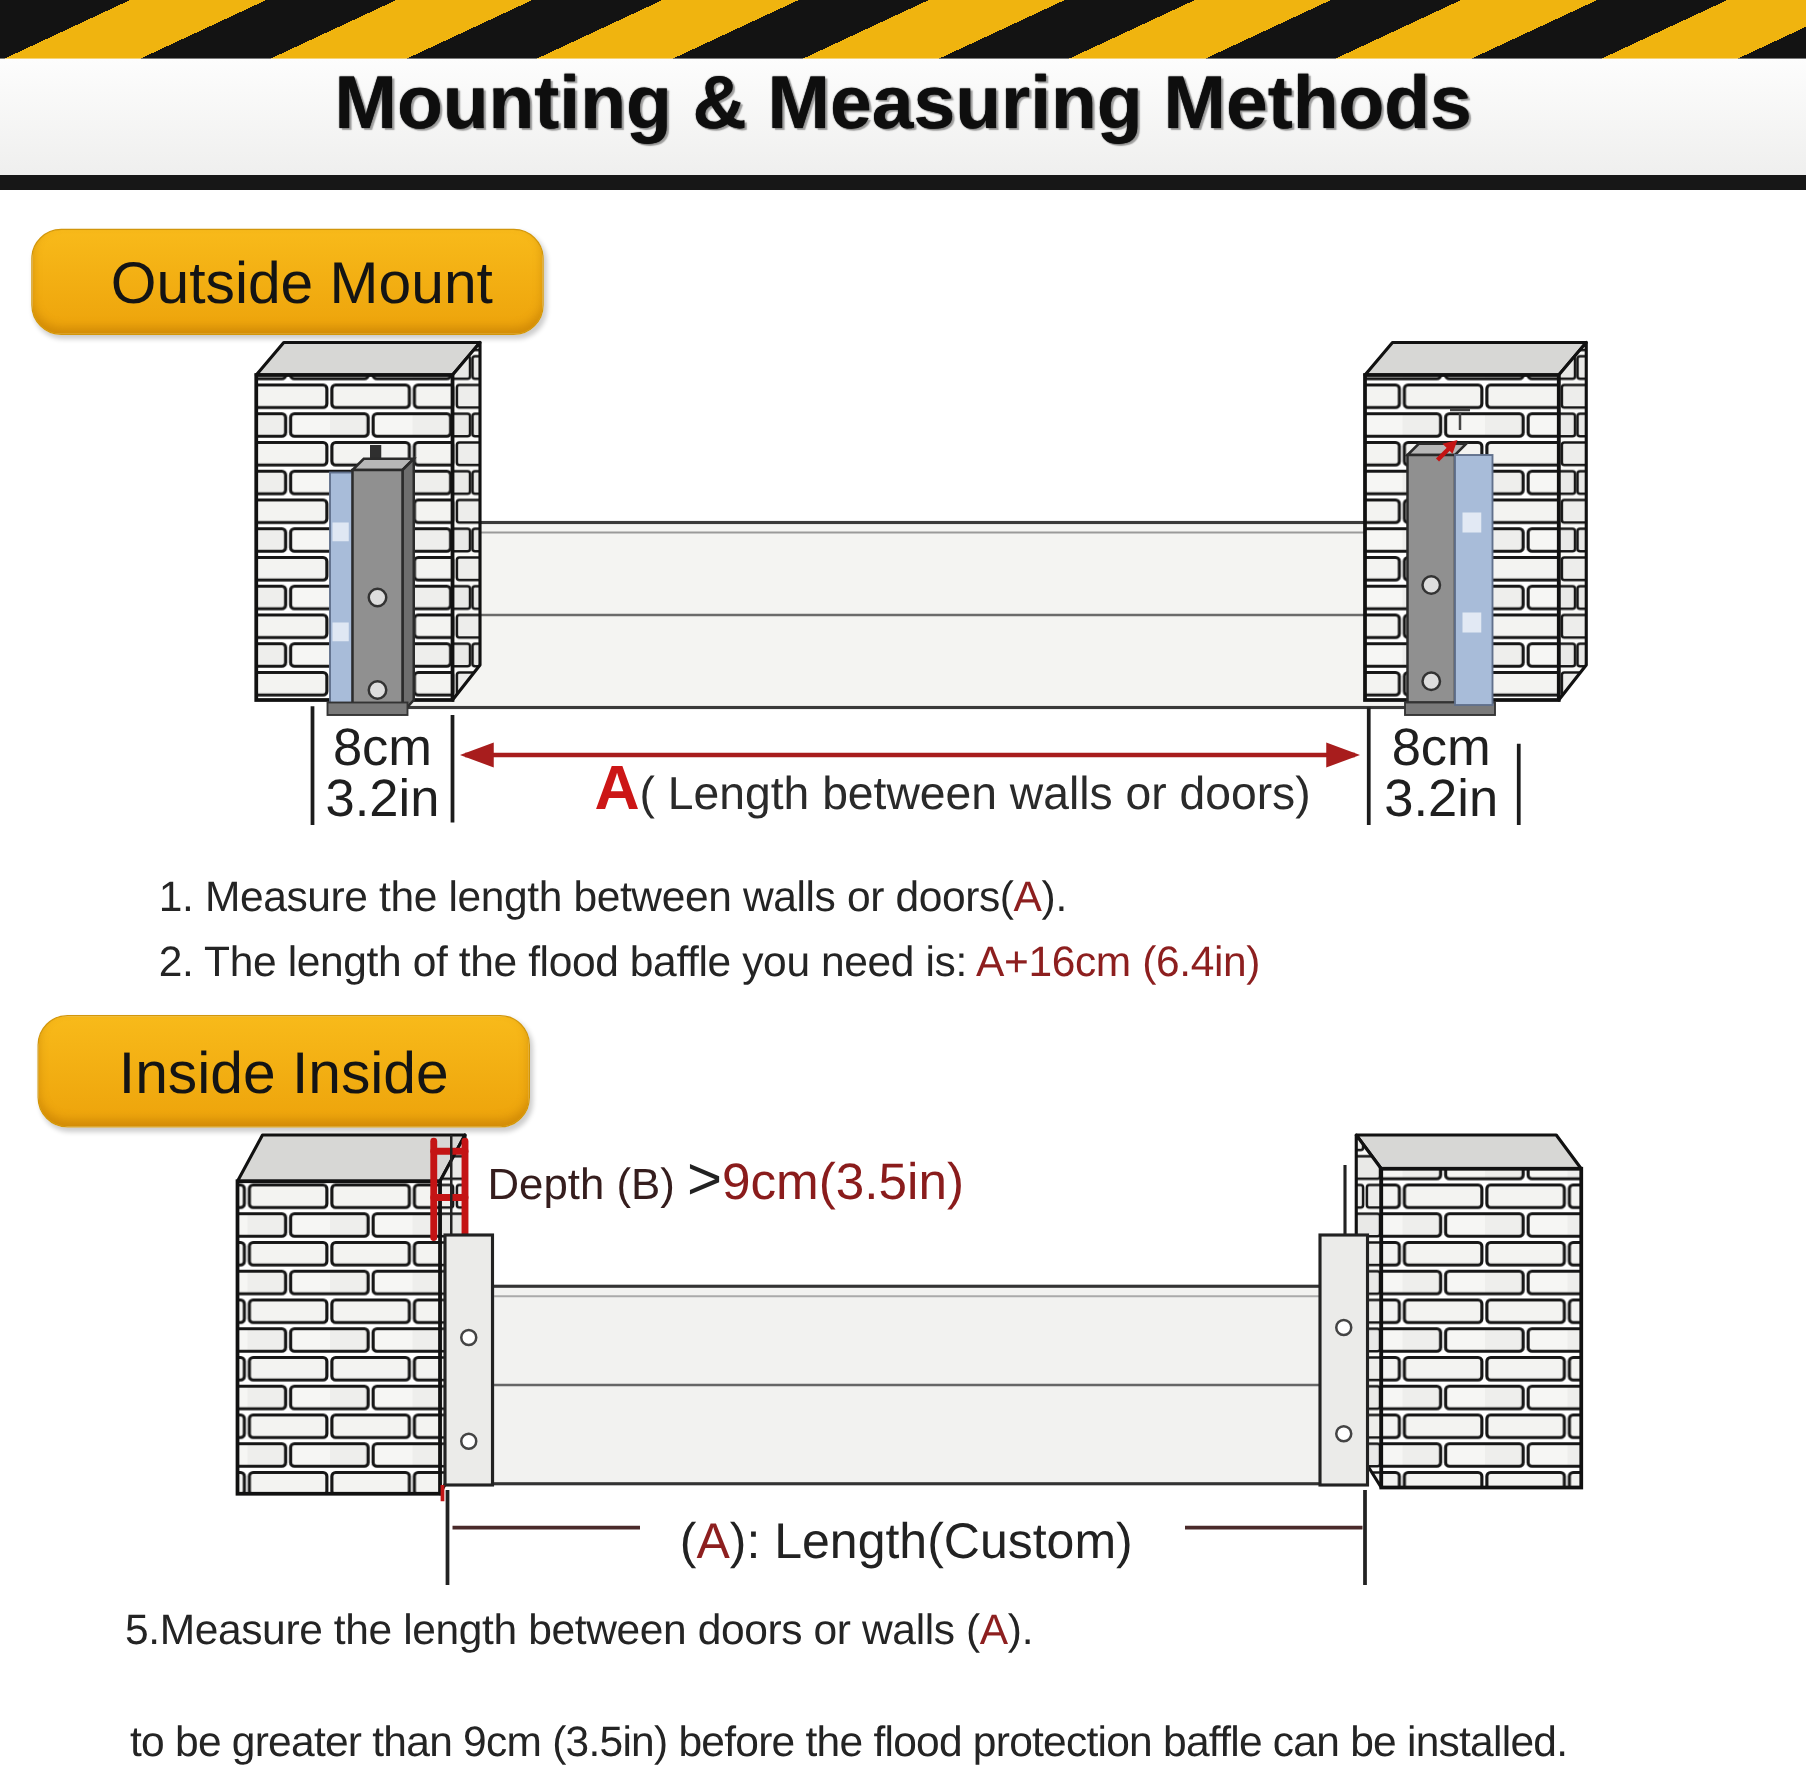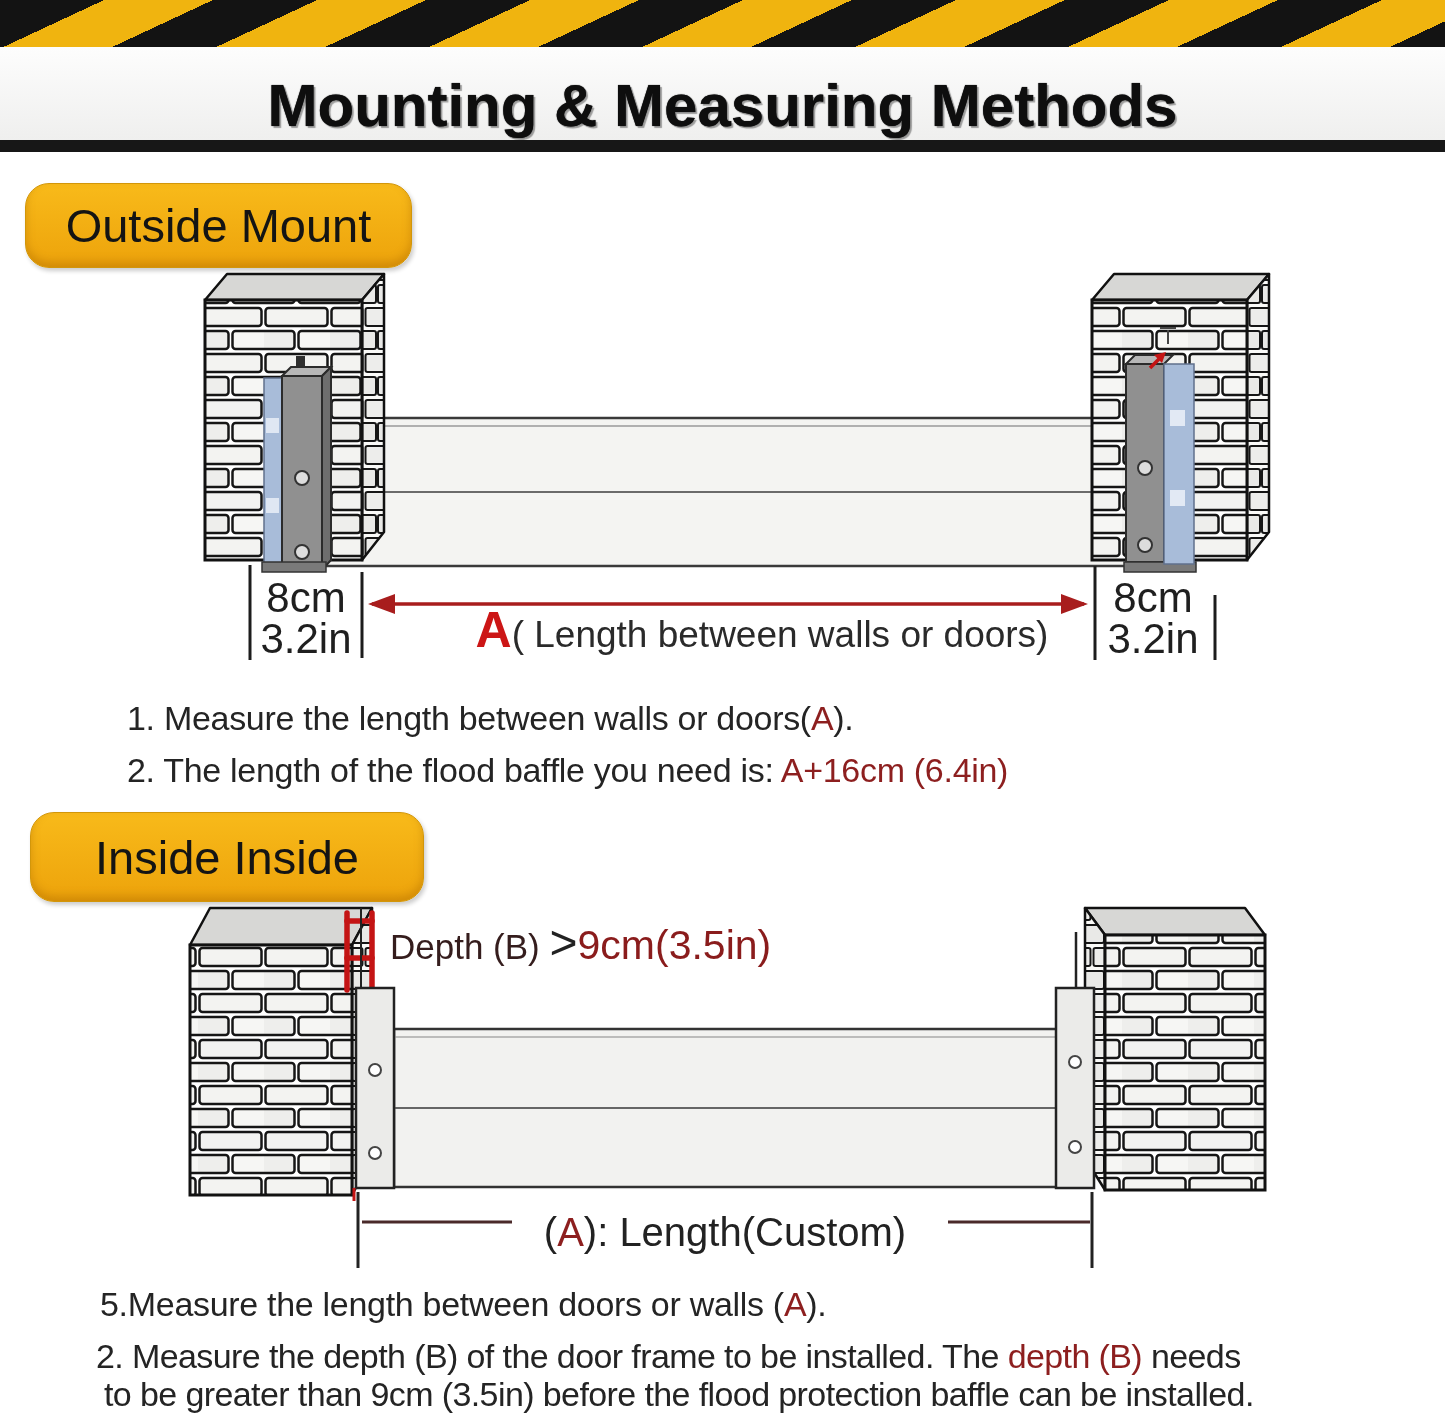--- a/index.html
+++ b/index.html
@@ -9,37 +9,37 @@
   }
   
   .hazard-band{
     position:absolute;left:0;top:0;width:1445px;height:47px;
     background:repeating-linear-gradient(155deg,#131313 0 44px,#f0b40f 44px 90px);
     box-shadow:0 3px 6px rgba(0,0,0,.35);
   }
   .title-band{
     position:absolute;left:0;top:47px;width:1445px;height:93px;
     background:linear-gradient(180deg,#fdfdfd,#efefee);
-    display:flex;align-items:flex-end;justify-content:center;
+    display:flex;align-items:flex-start;justify-content:center;
   }
   .page-title{
     font-size:60px;font-weight:700;color:#0e0e0e;letter-spacing:0px;
     text-shadow:2px 2px 1px rgba(0,0,0,.35), 0 0 1px #000;
     white-space:nowrap;
   }
   .black-bar{position:absolute;left:0;top:140px;width:1445px;height:12px;background:#171717;}
   
   .pill{
     position:absolute;display:flex;align-items:center;justify-content:center;
     background:linear-gradient(180deg,#f8ba1a,#eda30b);
     border:1px solid #d2960a;border-radius:24px;
     box-shadow:inset 0 -5px 8px rgba(176,108,0,.45), 2px 3px 4px rgba(0,0,0,.2);
     color:#141414;font-size:47px;white-space:nowrap;
   }
-  .pill-outside{left:25px;top:183px;width:385px;height:83px;}
+  .pill-outside{left:25px;top:183px;width:385px;height:83px;padding-left:23px;}
   .pill-inside{left:30px;top:812px;width:392px;height:88px;}
   
   svg{position:absolute;left:0;font-family:"Liberation Sans", sans-serif;}
   .svg-outside{top:260px;}
   .svg-inside{top:900px;}
   
   .instr{position:absolute;font-size:34px;color:#242424;white-space:nowrap;letter-spacing:-0.3px;}
   .i1a{left:127px;top:699px;text-align:right;}
   .i1b{left:127px;top:751px;}
   .i2a{left:100px;top:1285px;}
@@ -216,20 +216,17 @@
       <line x1="1092" y1="292" x2="1092" y2="368" stroke="#222" stroke-width="3"></line>
       <text x="725" y="346" text-anchor="middle" font-size="40">
         <tspan fill="#222">(</tspan><tspan fill="#8d1f1f">A</tspan><tspan fill="#222">): Length(Custom)</tspan>
       </text>
     </g>
   </svg>
 
   <div class="instr i2a">
     <span>5.Measure the length between doors or walls (</span><span class="dark-red">A</span><span>).</span>
   </div>
-  <div class="instr i2b">
-    <span>2. Measure the depth (B) of the door frame to be installed. The </span><span class="dark-red">depth (B)</span><span> needs</span>
-  </div>
   <div class="instr i2c">
     <span>to be greater than 9cm (3.5in) before the flood protection baffle can be installed.</span>
   </div>
 
 </div>
 
 </body></html>

